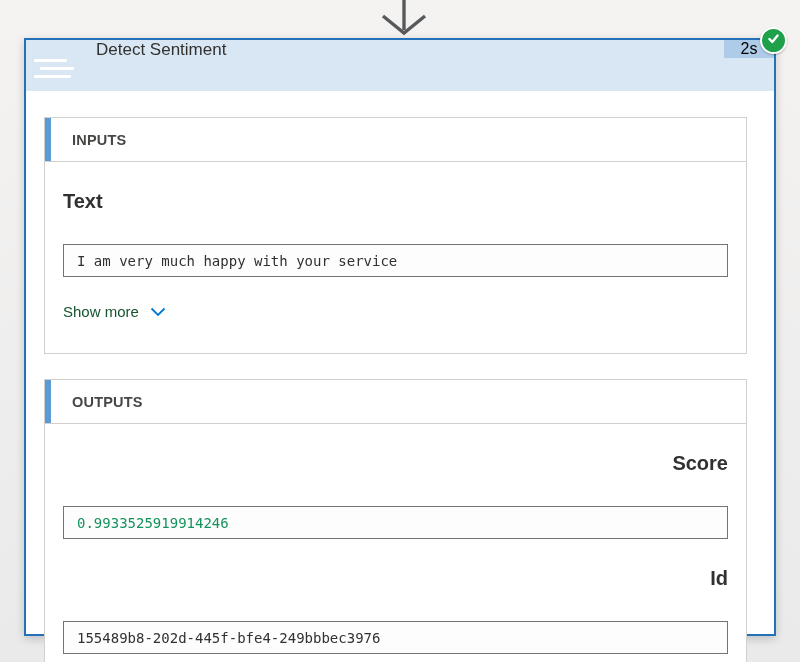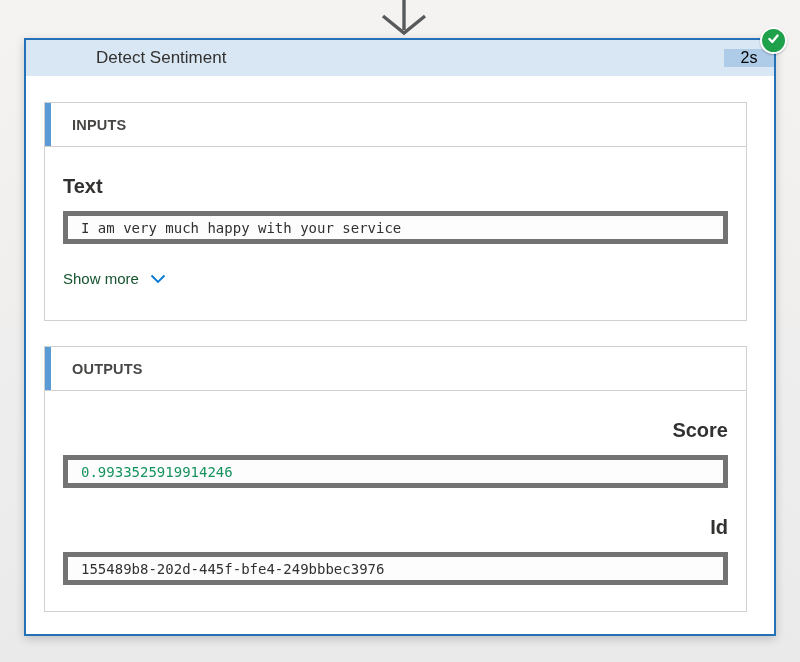--- a/index.html
+++ b/index.html
@@ -28,21 +28,21 @@
 
   .status-circle {
     position: absolute; top: -13px; right: -13px;
     width: 27px; height: 27px; border-radius: 50%;
     background: #1fa04b; border: 2px solid #ffffff;
     display: flex; align-items: center; justify-content: center;
     box-shadow: 0 1px 2px rgba(0,0,0,0.25);
   }
 
   .card-header {
-    display: flex; align-items: center; height: 36px;
+    display: flex; align-items: flex-start; height: 51px;
     background: #d9e7f4; cursor: pointer;
   }
   .icon-tile {
     width: 56px; flex: none; background: #1e6fb8; position: relative;
   }
   .icon-tile .bar { position: absolute; height: 3px; background: #fff; border-radius: 1px; }
   .icon-tile .bar:nth-child(1) { left: 8px;  top: 11px; width: 40px; }
   .icon-tile .bar:nth-child(2) { left: 8px;  top: 19px; width: 33px; }
   .icon-tile .bar:nth-child(3) { left: 14px; top: 27px; width: 34px; }
   .icon-tile .bar:nth-child(4) { left: 8px;  top: 35px; width: 37px; }
@@ -73,22 +73,22 @@
     position: absolute; left: 0; top: 0; bottom: 0; width: 6px;
     background: #5b9bd5;
   }
   .section-body { padding: 0 18px; }
 
   .field-label {
     margin-top: 28px;
     font-size: 20px; font-weight: bold; color: #323130;
   }
   .value-box {
-    margin-top: 13px;
-    border: 5px solid #737373; background: #fdfdfd;
+    margin-top: 31px;
+    border: 1px solid #737373; background: #fdfdfd;
     height: 33px; display: flex; align-items: center;
     padding: 8px 13px;
     font-family: "DejaVu Sans Mono", monospace;
     font-size: 14px; color: #323130;
     white-space: nowrap; overflow: hidden;
   }
   .value-box.green { color: #15935d; }
 
   .show-more {
     margin: 26px 0 33px 0;

